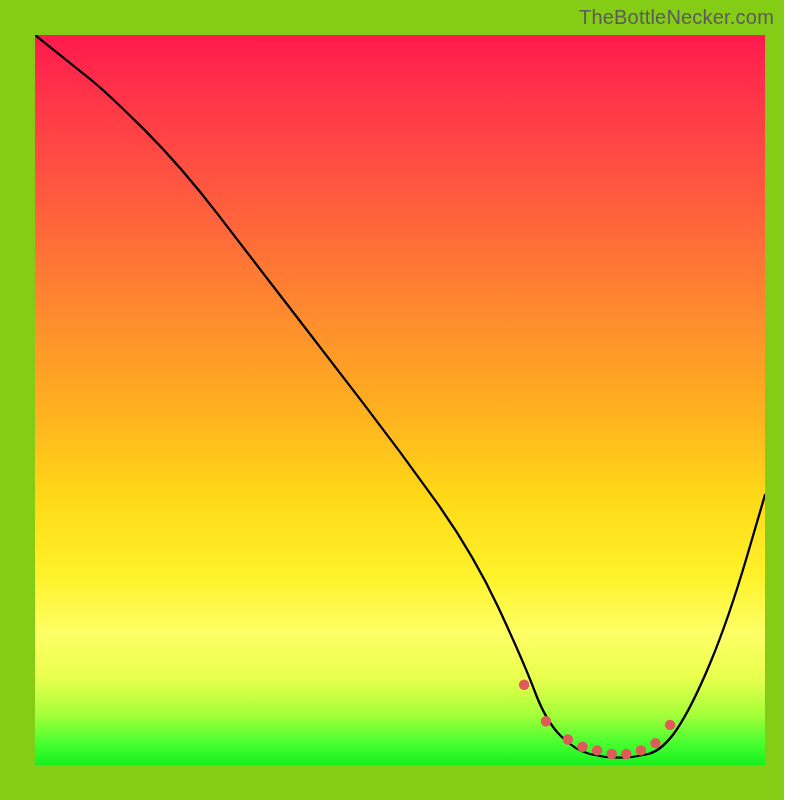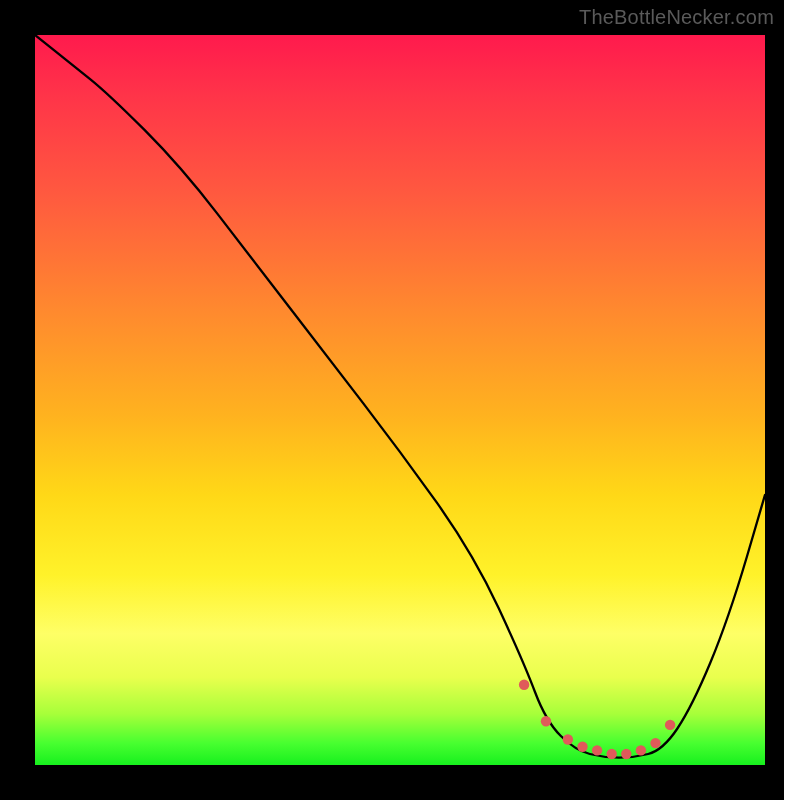--- a/index.html
+++ b/index.html
@@ -8,21 +8,21 @@
     width: 800px;
     height: 800px;
     background: #ffffff;
     font-family: Arial, Helvetica, sans-serif;
     overflow: hidden;
   }
   .stage {
     position: relative;
     width: 784px;
     height: 800px;
-    background: #000000;
+    background: #84cc16;
   }
   .plot-area {
     position: absolute;
     left: 35px;
     top: 35px;
     width: 730px;
     height: 730px;
     
     background: linear-gradient(to bottom,
       #ff1a4d 0%,

